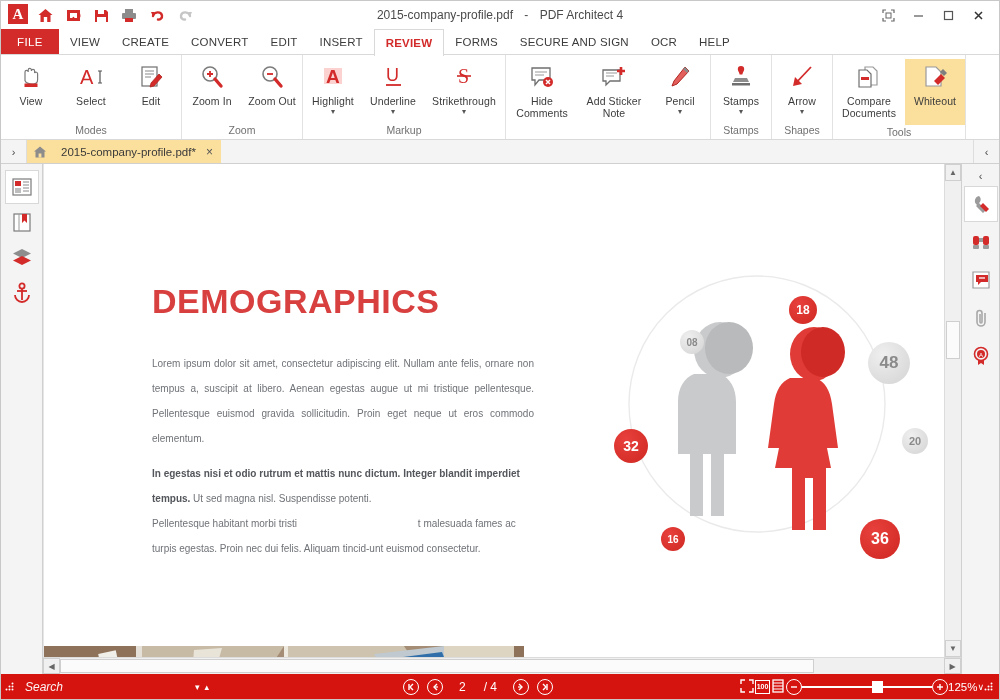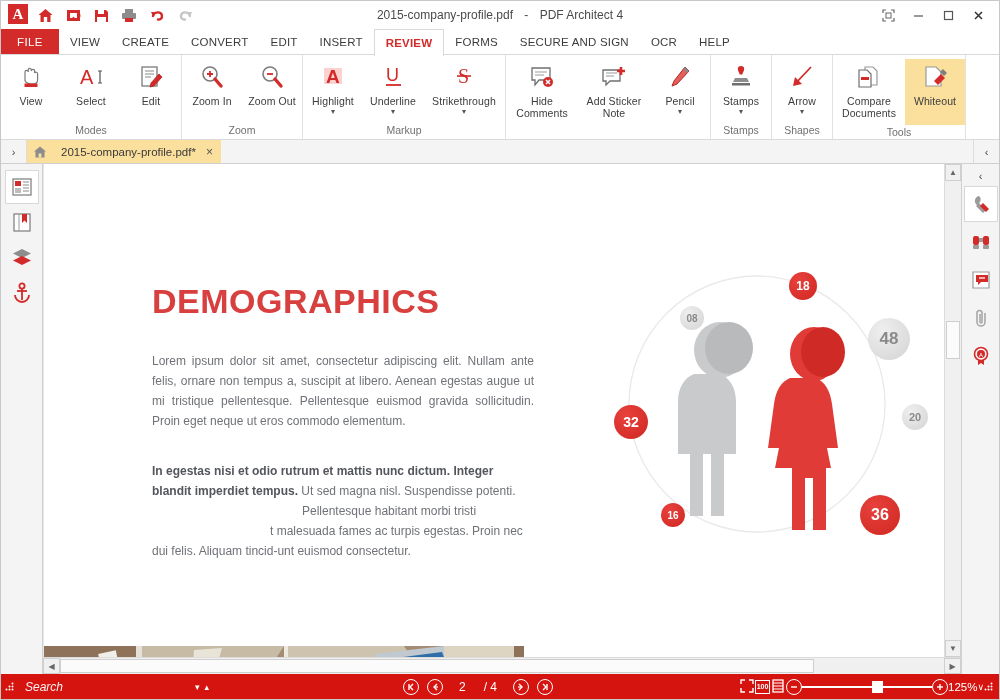--- a/index.html
+++ b/index.html
@@ -225,33 +225,33 @@
 
   
   .pg-inner { position: absolute; inset: 0; }
   .pg-title {
     position: absolute; left: 108px; top: 118px;
     font-size: 34px; color: #d8403f; letter-spacing: .5px;
     font-weight: 700;
   }
   .pg-para {
     position: absolute; left: 108px; width: 382px;
-    font-size: 12px; line-height: 20px; color: #6f7277;
+    font-size: 10px; line-height: 25px; color: #6f7277;
     text-align: justify;
   }
   .pg-para.p1 { top: 187px; }
   .pg-para.p2 { top: 297px; }
   .pg-para b { color: #53565b; font-weight: bold; }
   .pg-spacer { display: inline-block; width: 150px; }
 
   .infographic { position: absolute; left: 533px; top: 110px; width: 350px; height: 300px; }
   .circ-bubble {
     position: absolute; border-radius: 50%;
     display: flex; align-items: center; justify-content: center;
-    color: #fff; font-weight: bold; font-family: "Liberation Sans", sans-serif;
+    color: #fff; font-weight: bold; font-family: "Liberation Sans", sans-serif; margin-top: 24px;
   }
   .bb-red { background: radial-gradient(circle at 35% 30%, #e8413d, #cf2822); }
   .bb-grey { background: radial-gradient(circle at 35% 30%, #efefef, #d3d3d3); color:#8a8a8a; }
 
   .pg-photo {
     position: absolute; left: 0; top: 482px; width: 480px; height: 46px;
     overflow: hidden;
   }
 
   

